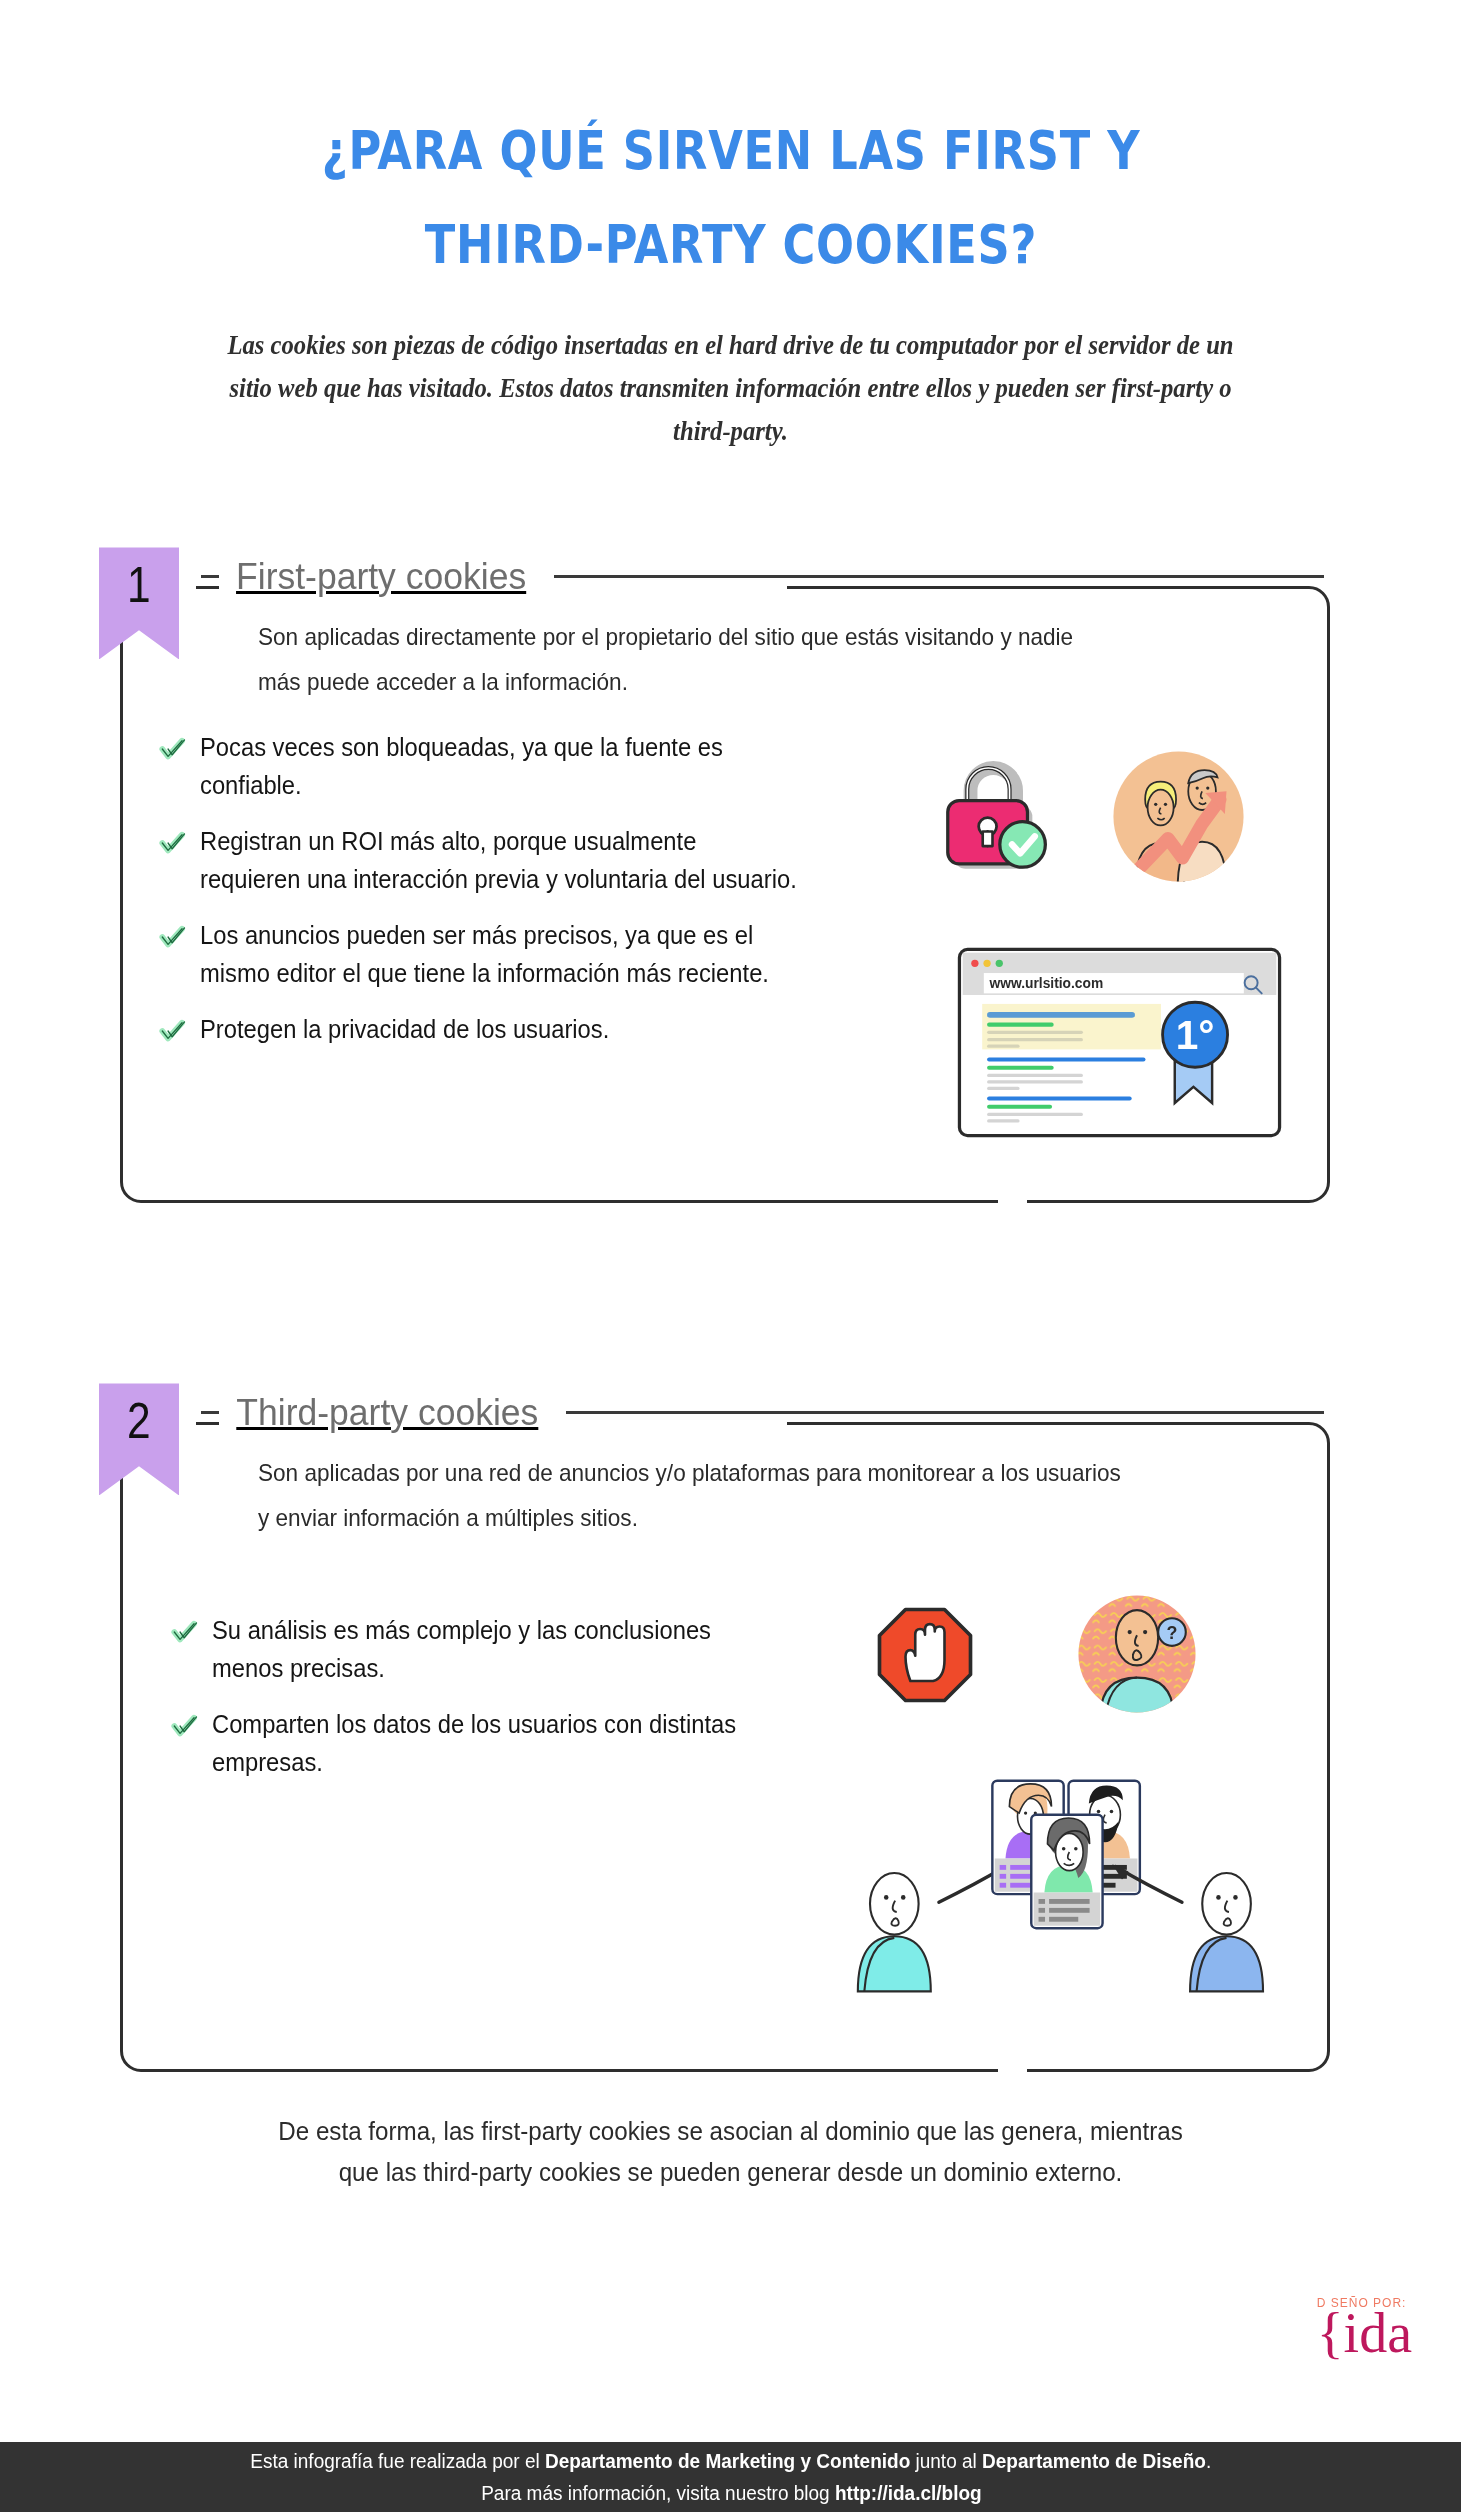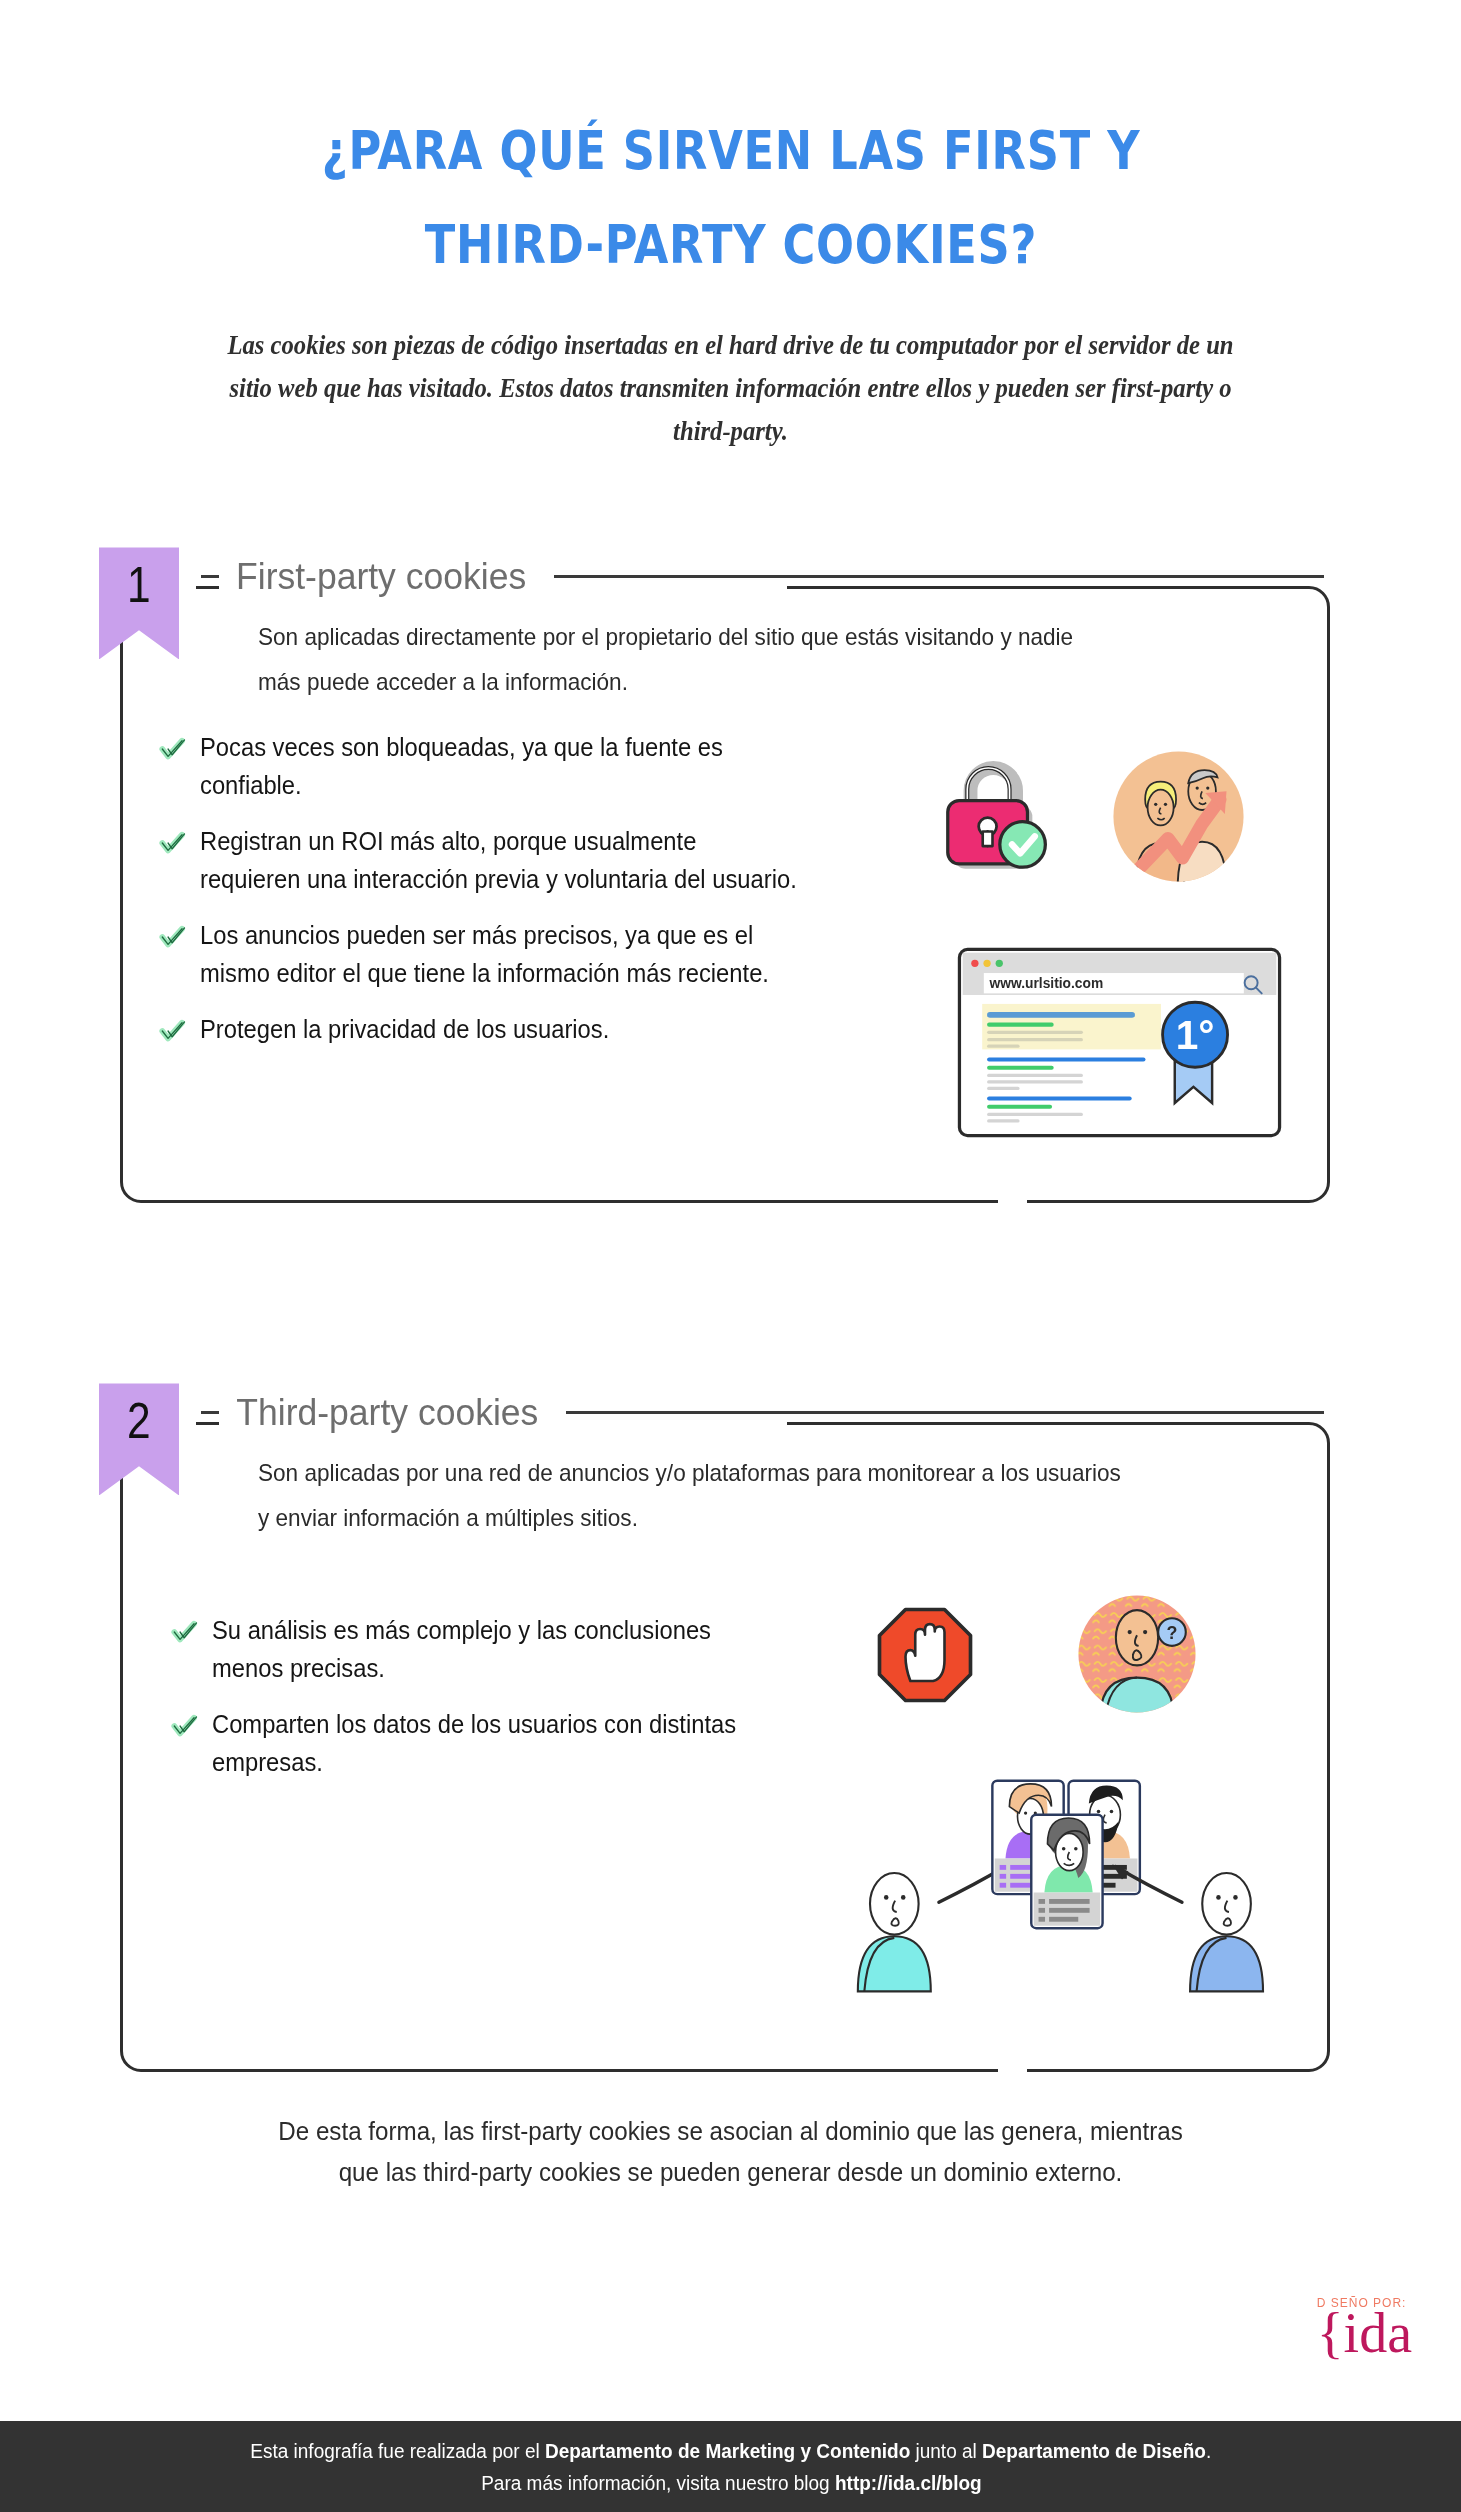--- a/index.html
+++ b/index.html
@@ -101,20 +101,21 @@
 
   
   .sec-head {
     position: absolute;
     left: 201px;
     top: 19.5px;
     right: 138px;
     display: flex;
     align-items: center;
     gap: 11.4px;
+    text-decoration: underline;
   }
   .head-dash {
     width: 18px; height: 3.2px; background: #3a3a3a; flex: 0 0 auto;
   }
   .sec-title {
     color: #6e6e6e;
     font-family: "Liberation Sans Narrow", "Liberation Sans", sans-serif;
     font-size: 37px;
     font-weight: 400;
     white-space: nowrap;
@@ -200,21 +201,21 @@
     line-height: 42px;
     color: #be185d;
     margin-top: 1.6px;
   }
 
   
   .footer {
     position: absolute;
     left: 0; bottom: 0;
     width: 1462px;
-    height: 91px;
+    height: 70px;
     background: #333333;
     color: #ffffff;
     display: flex;
     flex-direction: column;
     align-items: center;
     justify-content: center;
     font-family: "Liberation Sans Narrow", "Liberation Sans", sans-serif;
     font-size: 20px;
     line-height: 32px;
   }

